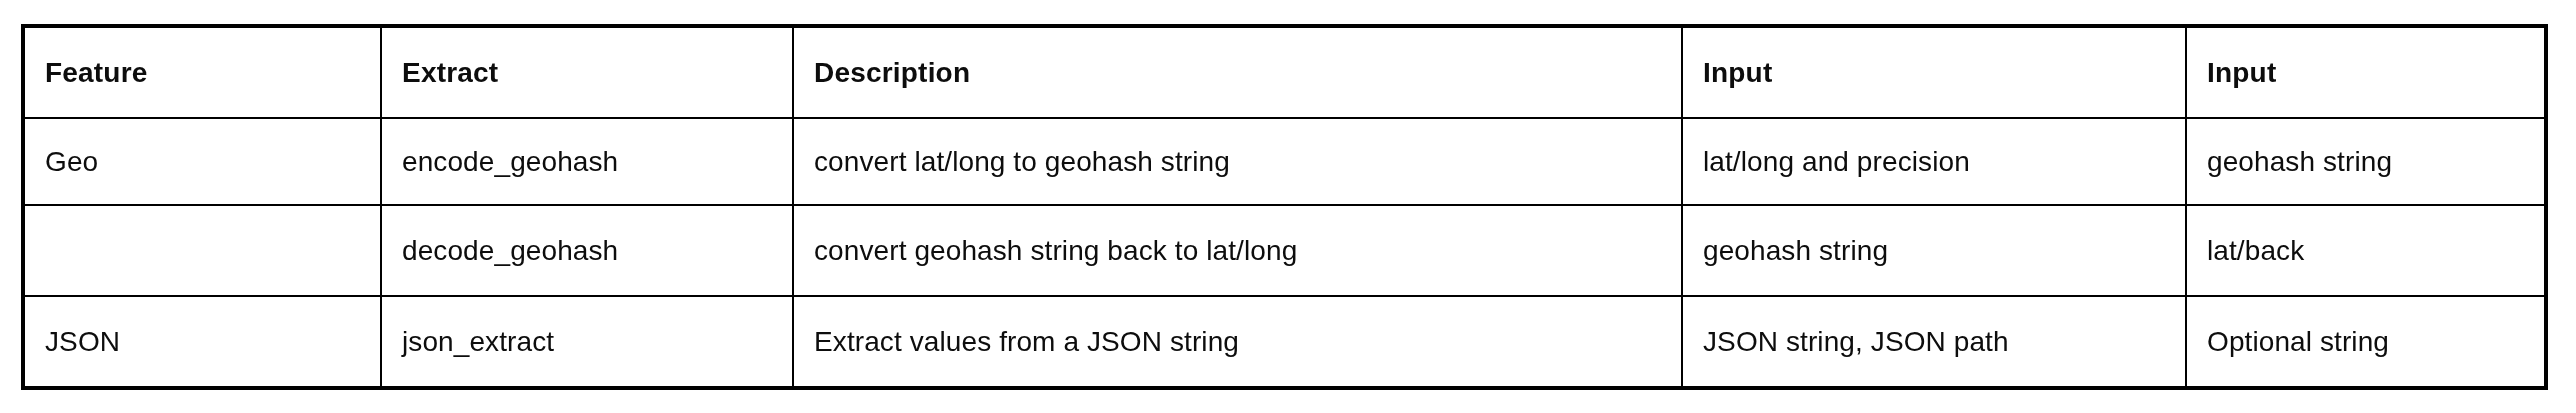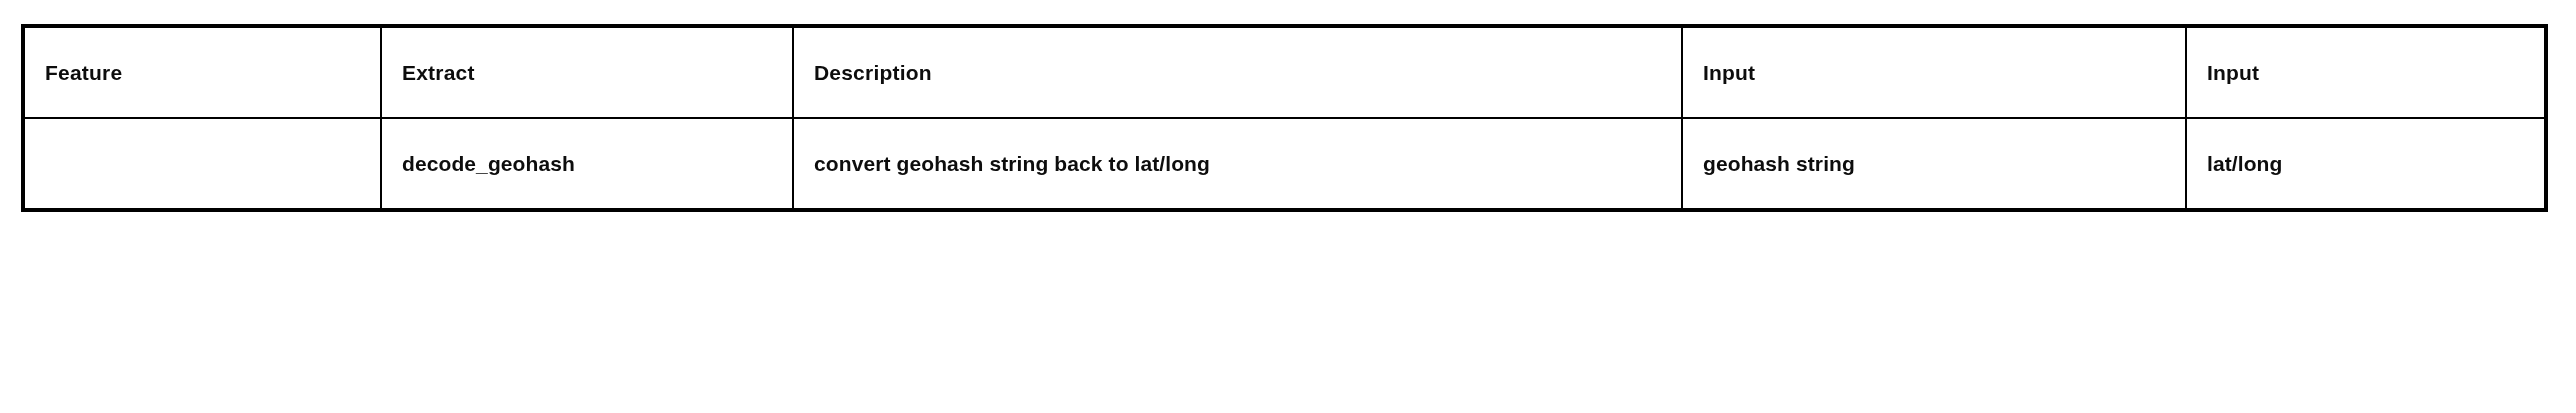--- a/index.html
+++ b/index.html
@@ -37,41 +37,40 @@
     border: 4.6px solid #000000;
   }
 
   table.feature-table td,
   table.feature-table th {
     border: 2.8px solid #000000;
     padding: 0 20px;
     text-align: left;
     vertical-align: middle;
     color: #0d0d0d;
-    font-size: 21px;
+    font-size: 28px;
     line-height: 1.2;
     letter-spacing: 0.1px;
     white-space: nowrap;
     overflow: hidden;
   }
 
   table.feature-table thead th {
     font-weight: 700;
     height: 89px;
     letter-spacing: 0.2px;
   }
 
   table.feature-table tbody td {
     font-weight: 400;
     height: 85px;
   }
 
   table.feature-table tbody tr.row-tall td {
     height: 89px;
-    font-weight: bold;
   }
 
   
   col.col-feature     { width: 358px; }
   col.col-function    { width: 412px; }
   col.col-description { width: 889px; }
   col.col-input       { width: 504px; }
   col.col-output      { width: 360px; }
 
   .cell-empty { }
@@ -92,24 +91,38 @@
       <thead>
         <tr>
           <th>Feature</th>
           <th>Extract</th>
           <th>Description</th>
           <th>Input</th>
           <th>Input</th>
         </tr>
       </thead>
       <tbody>
+        <tr>
+          <td>Geo</td>
+          <td>encode_geohash</td>
+          <td>convert lat/long to geohash string</td>
+          <td>lat/long and precision</td>
+          <td>geohash string</td>
+        </tr>
         <tr class="row-tall">
           <td class="cell-empty"></td>
           <td>decode_geohash</td>
           <td>convert geohash string back to lat/long</td>
           <td>geohash string</td>
-          <td>lat/long</td>
+          <td>lat/back</td>
+        </tr>
+        <tr class="row-tall">
+          <td>JSON</td>
+          <td>json_extract</td>
+          <td>Extract values from a JSON string</td>
+          <td>JSON string, JSON path</td>
+          <td>Optional string</td>
         </tr>
       </tbody>
     </table>
   </div>
 </div>
 
 
 </body></html>

